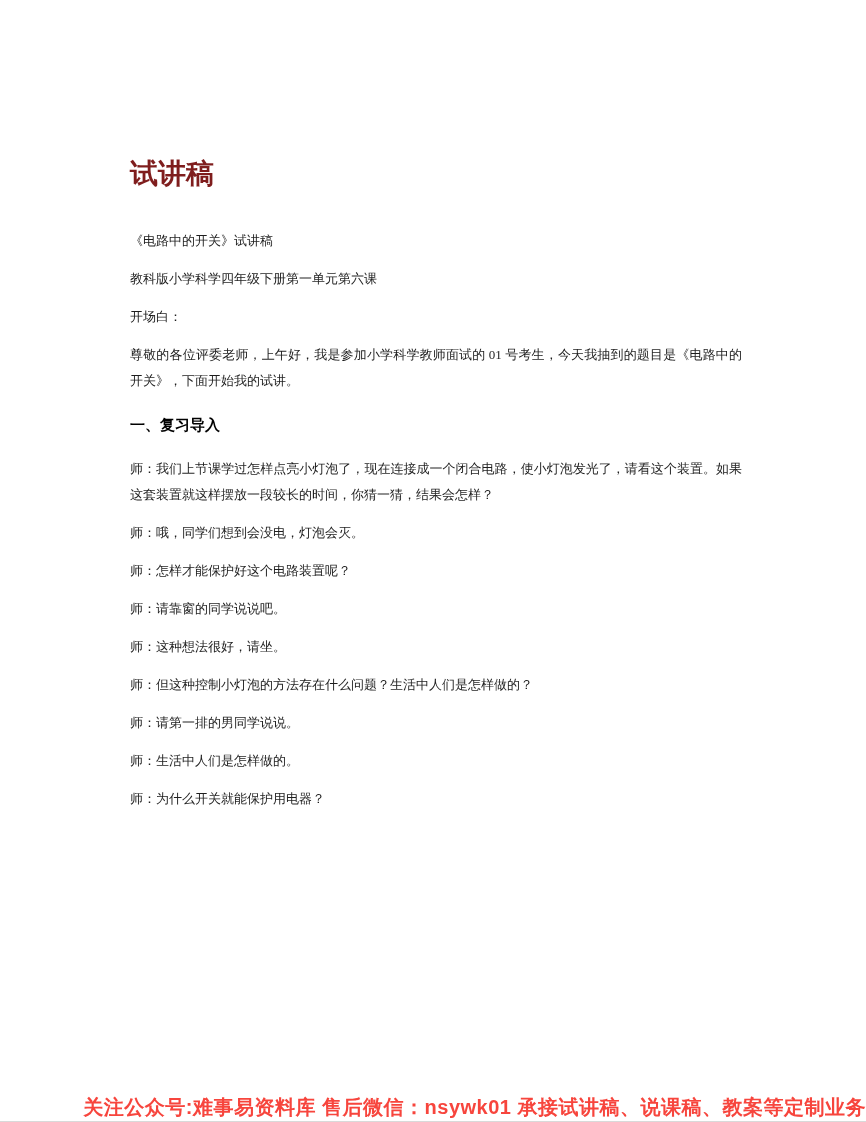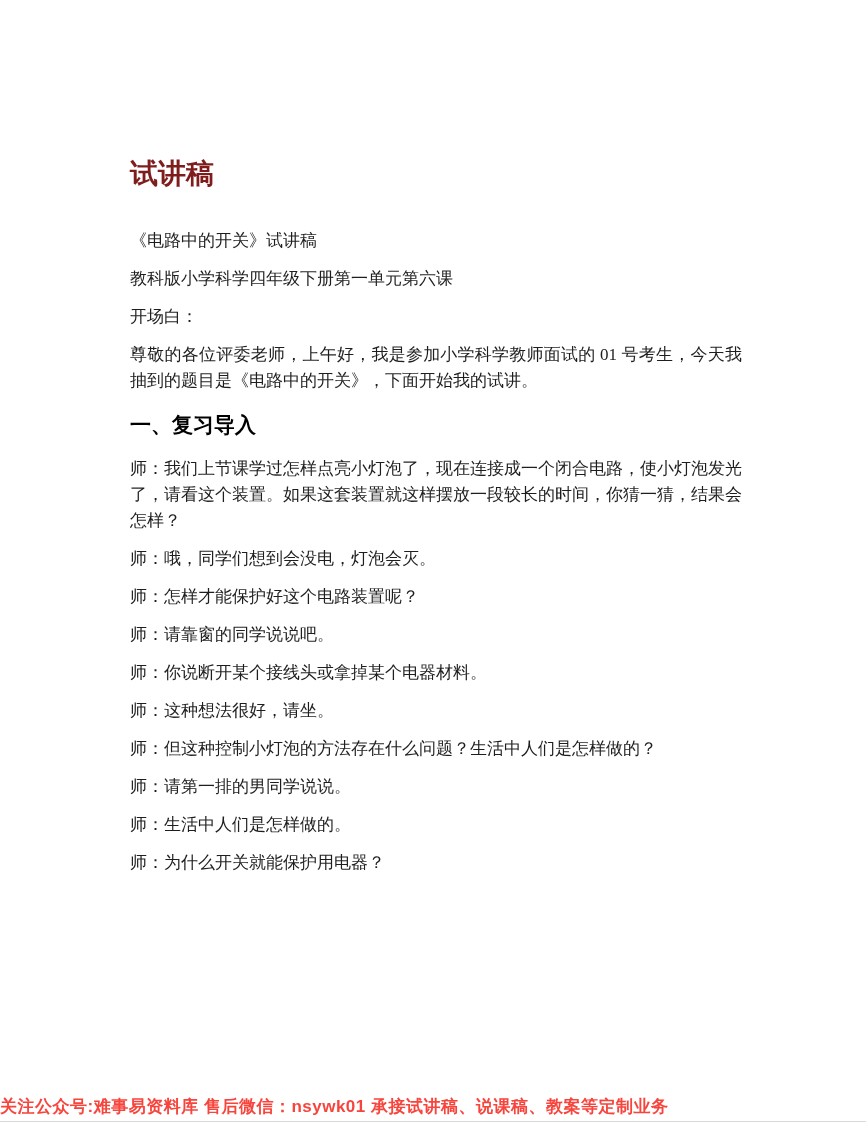--- a/index.html
+++ b/index.html
@@ -23,44 +23,44 @@
   }
   .doc-title {
     font-size: 28px;
     line-height: 36px;
     font-weight: bold;
     color: #7f1d1d;
     margin: 0 0 36px 0;
     font-family: "Liberation Serif", "DejaVu Serif", serif;
   }
   .doc-para {
-    font-size: 17px;
+    font-size: 13px;
     line-height: 26px;
     margin: 0 0 12px 0;
     text-align: justify;
     color: #1e1e1e;
   }
   .section-heading {
-    font-size: 21px;
+    font-size: 15px;
     line-height: 26px;
     font-weight: bold;
     color: #000000;
     margin: 18px 0 18px 0;
     font-family: "Liberation Sans", "DejaVu Sans", sans-serif;
   }
   .footer-banner {
     position: absolute;
     left: 0;
     bottom: 3px;
     width: 866px;
-    text-align: left;
+    text-align: right;
     white-space: nowrap;
     font-family: "Liberation Sans", "DejaVu Sans", sans-serif;
     font-weight: bold;
-    font-size: 17px;
+    font-size: 20px;
     line-height: 24px;
     color: #f7453d;
     letter-spacing: 0.5px;
   }
   .page-bottom-divider {
     position: absolute;
     left: 0;
     bottom: 0;
     width: 866px;
     height: 0;
@@ -78,21 +78,20 @@
   <p class="doc-para">开场白：</p>
 
   <p class="doc-para">尊敬的各位评委老师，上午好，我是参加小学科学教师面试的 01 号考生，今天我抽到的题目是《电路中的开关》，下面开始我的试讲。</p>
 
   <h2 class="section-heading">一、复习导入</h2>
 
   <p class="doc-para">师：我们上节课学过怎样点亮小灯泡了，现在连接成一个闭合电路，使小灯泡发光了，请看这个装置。如果这套装置就这样摆放一段较长的时间，你猜一猜，结果会怎样？</p>
   <p class="doc-para">师：哦，同学们想到会没电，灯泡会灭。</p>
   <p class="doc-para">师：怎样才能保护好这个电路装置呢？</p>
   <p class="doc-para">师：请靠窗的同学说说吧。</p>
-  <p class="doc-para">师：你说断开某个接线头或拿掉某个电器材料。</p>
   <p class="doc-para">师：这种想法很好，请坐。</p>
   <p class="doc-para">师：但这种控制小灯泡的方法存在什么问题？生活中人们是怎样做的？</p>
   <p class="doc-para">师：请第一排的男同学说说。</p>
   <p class="doc-para">师：生活中人们是怎样做的。</p>
   <p class="doc-para">师：为什么开关就能保护用电器？</p>
 </div>
 
 <div class="footer-banner">
   <span>关注公众号:难事易资料库  售后微信：nsywk01  承接试讲稿、说课稿、教案等定制业务</span>
 </div>

